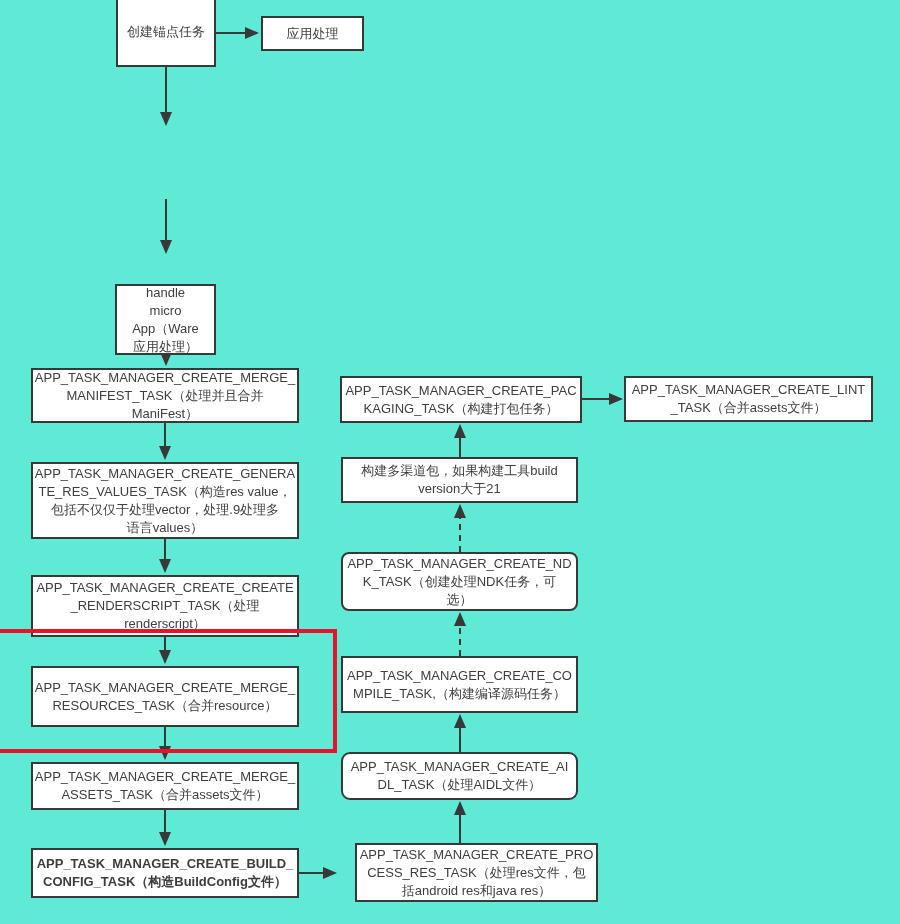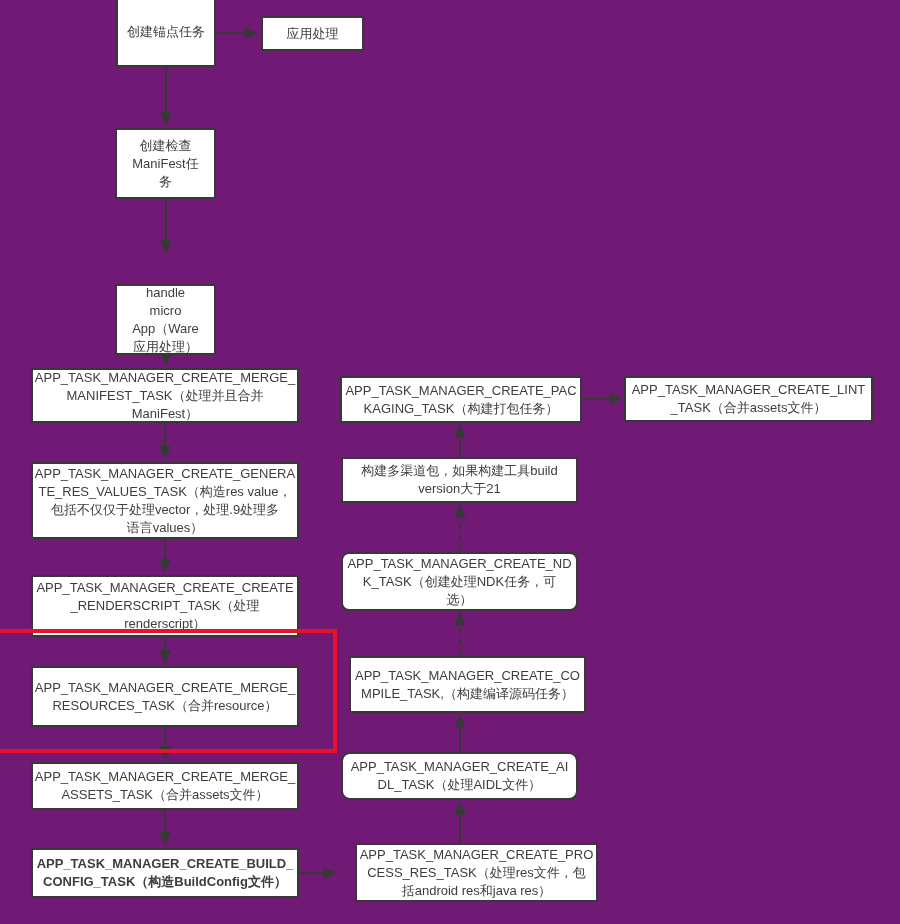--- a/index.html
+++ b/index.html
@@ -5,21 +5,21 @@
   html, body {
     margin: 0;
     padding: 0;
     background: #ffffff;
     font-family: "Liberation Sans", "DejaVu Sans", sans-serif;
   }
   #canvas {
     position: relative;
     width: 900px;
     height: 924px;
-    background: #701a75;
+    background: #5eead4;
     overflow: hidden;
   }
   #arrows {
     position: absolute;
     left: 0; top: 0;
     width: 900px; height: 924px;
     z-index: 1;
     pointer-events: none;
   }
   .node {
@@ -45,21 +45,21 @@
   #n-merge-manifest    { left:31px;  top:368px; width:268px; height:55px; }
   #n-generate-res      { left:31px;  top:462px; width:268px; height:77px; }
   #n-renderscript      { left:31px;  top:575px; width:268px; height:62px; }
   #n-merge-resources   { left:31px;  top:666px; width:268px; height:61px; }
   #n-merge-assets      { left:31px;  top:762px; width:268px; height:48px; }
   #n-build-config      { left:31px;  top:848px; width:268px; height:50px;font-weight:bold; }
   #n-packaging         { left:340px; top:376px; width:242px; height:47px; }
   #n-lint              { left:624px; top:376px; width:249px; height:46px; }
   #n-multichannel      { left:341px; top:457px; width:237px; height:46px; }
   #n-ndk               { left:341px; top:552px; width:237px; height:59px;border-radius:8px; }
-  #n-compile           { left:349px; top:656px; width:237px; height:57px; }
+  #n-compile           { left:341px; top:656px; width:237px; height:57px; }
   #n-aidl              { left:341px; top:752px; width:237px; height:48px;border-radius:9px; }
   #n-process-res       { left:339px; top:843px; width:243px; height:59px;margin-left:16px; }
   #highlight {
     position: absolute;
     left: -10px; top: 629px;
     width: 347px; height: 124px;
     box-sizing: border-box;
     border: 4px solid #e8122d;
     z-index: 3;
     pointer-events: none;
@@ -91,23 +91,20 @@
     <line class="edge" x1="460" y1="843" x2="460" y2="803" marker-end="url(#ah)"></line>
     <line class="edge" x1="460" y1="752" x2="460" y2="716" marker-end="url(#ah)"></line>
     <line class="edge dashed" x1="460" y1="656" x2="460" y2="614" marker-end="url(#ah)"></line>
     <line class="edge dashed" x1="460" y1="552" x2="460" y2="506" marker-end="url(#ah)"></line>
     <line class="edge" x1="460" y1="457" x2="460" y2="426" marker-end="url(#ah)"></line>
     <line class="edge" x1="582" y1="399" x2="621" y2="399" marker-end="url(#ah)"></line>
   </svg>
 
   <div class="node" id="n-anchor">创建锚点任务</div>
   <div class="node" id="n-prebuild">应用处理</div>
-  <div class="node" id="n-check-manifest">创建检查
-ManiFest任
-务</div>
   <div class="node" id="n-handle-micro">handle
 micro
 App（Ware
 应用处理）</div>
   <div class="node" id="n-merge-manifest">APP_TASK_MANAGER_CREATE_MERGE_
 MANIFEST_TASK（处理并且合并
 ManiFest）</div>
   <div class="node" id="n-generate-res">APP_TASK_MANAGER_CREATE_GENERA
 TE_RES_VALUES_TASK（构造res value，
 包括不仅仅于处理vector，处理.9处理多

